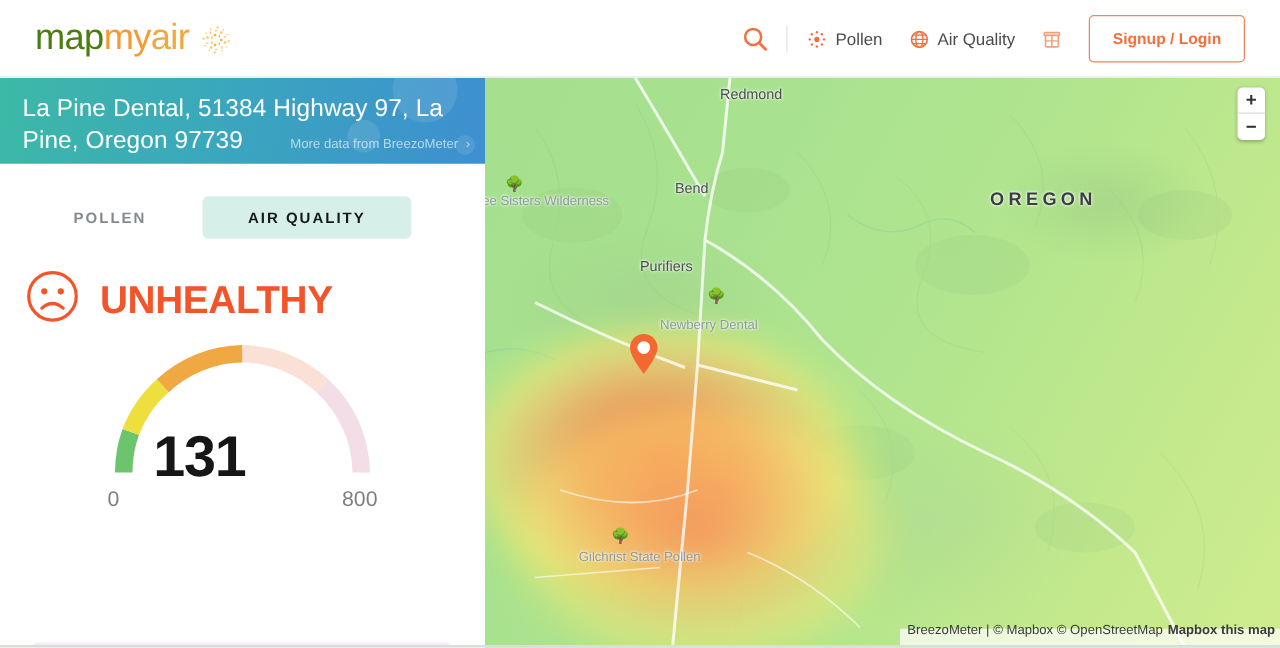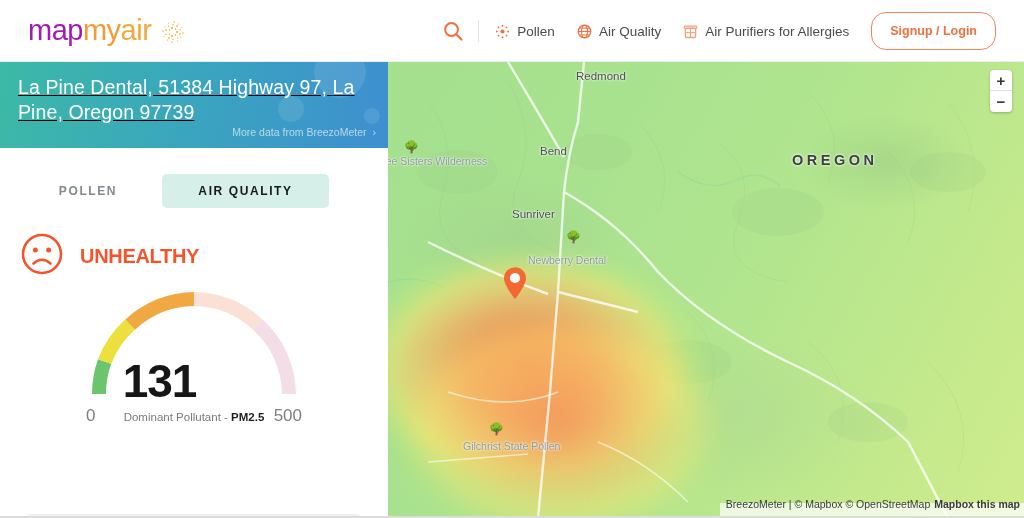--- a/index.html
+++ b/index.html
@@ -14,21 +14,21 @@
   .topnav {
     position: absolute; left: 0; top: 0; width: 1024px; height: 62px;
     background: #ffffff; border-bottom: 1px solid #e8eef0;
     display: flex; align-items: center; z-index: 30;
   }
   .logo {
     position: absolute; left: 28px; top: 14px;
     font-size: 29px; letter-spacing: -0.5px; font-weight: 400;
     white-space: nowrap;
   }
-  .logo .l1 { color: #a21caf; }
+  .logo .l1 { color: #4d7c0f; }
   .logo .l2 { color: #f79a34; }
   .logo .l3 { color: #f2a93b; }
   .logo-burst {
     position: absolute; left: 134px; top: 8px; width: 22px; height: 20px;
   }
   .logo-burst i {
     position: absolute; width: 2.4px; height: 2.4px; border-radius: 50%;
     background: #f9b233;
   }
 
@@ -43,33 +43,33 @@
   .nav-divider { width: 1px; height: 22px; background: #e3e3e3; margin-right: 16px; }
   .nav-item {
     display: flex; align-items: center; gap: 7px;
     font-size: 13.5px; color: #4a4a4a; margin-right: 22px;
     cursor: pointer; white-space: nowrap;
   }
   .nav-item .nicon { width: 15px; height: 15px; display: block; flex: 0 0 15px; }
   .signup-btn {
     border: 1px solid #f1845a; color: #f2703f; background: #fff;
     font-size: 12.5px; font-weight: 700; padding: 11px 18px;
-    border-radius: 15px; margin-right: 28px; cursor: pointer;
+    border-radius: 4px; margin-right: 28px; cursor: pointer;
     white-space: nowrap;
   }
 
   
   .left-panel {
     position: absolute; left: 0; top: 62px; width: 388px; height: 456px;
     background: #fff; z-index: 20; overflow: hidden;
   }
   .addr-bar {
-    position: relative; width: 388px; height: 86px;
+    position: relative; width: 388px; height: 69px;
     background: linear-gradient(100deg, #3cb9a6 0%, #3aa7bd 45%, #3e8fd0 100%);
-    padding: 13px 16px 0 18px; overflow: hidden; text-decoration: underline;
+    padding: 13px 16px 0 18px; overflow: hidden;
   }
   .addr-bar .bubble {
     position: absolute; border-radius: 50%; background: rgba(255,255,255,0.10);
   }
   .addr-text {
     color: #ffffff; font-size: 19.5px; line-height: 25px; font-weight: 400;
     letter-spacing: 0.1px;
   }
   .more-data {
     position: absolute; right: 12px; bottom: 10px;
@@ -89,21 +89,21 @@
   .tab.active {
     width: 167px; background: #d7efe9; color: #16181a;
     border-radius: 5px; margin-left: 14px;
   }
 
   .status-row {
     display: flex; align-items: center; gap: 16px;
     margin-top: 24px; padding-left: 20px;
   }
   .status-text {
-    color: #f4542a; font-size: 20px; font-weight: 700; letter-spacing: -0.3px; text-align: right;
+    color: #f4542a; font-size: 31px; font-weight: 700; letter-spacing: -0.3px; text-align: right;
   }
 
   
   .gauge-wrap {
     position: relative; width: 388px; height: 150px; margin-top: 4px;
   }
   .gauge-svg { position: absolute; left: 86px; top: 2px; }
   .gauge-value {
     position: absolute; left: 0; top: 70px; width: 319px;
     text-align: center; font-size: 46px; font-weight: 700; color: #161616;
@@ -277,21 +277,20 @@
 
       <div class="nav-item">
         <span class="nicon">
           <svg width="15" height="15" viewBox="0 0 15 15">
             <rect x="2.4" y="4.2" width="10.2" height="9.3" rx="1" fill="none" stroke="#f2a07a" stroke-width="1.3"></rect>
             <rect x="1.4" y="2.1" width="12.2" height="2.3" rx="0.7" fill="none" stroke="#f2a07a" stroke-width="1.3"></rect>
             <line x1="7.5" y1="4.6" x2="7.5" y2="13.2" stroke="#f2a07a" stroke-width="1.2"></line>
             <line x1="2.8" y1="8.6" x2="12.2" y2="8.6" stroke="#f2a07a" stroke-width="1"></line>
           </svg>
         </span>
-        <span>Air Purifiers for Allergies</span>
       </div>
 
       <button class="signup-btn">Signup / Login</button>
     </div>
   </div>
 
   <div class="left-panel">
 
     <div class="addr-bar">
       <div class="bubble" style="width:52px;height:52px;right:22px;top:-16px;"></div>
@@ -326,24 +325,21 @@
 
         <path d="M 13 108 A 95 95 0 0 1 18.6 75.5" fill="none" stroke="#6cc46c" stroke-width="14" stroke-linecap="butt"></path>
         <path d="M 18.6 75.5 A 95 95 0 0 1 44.2 38.6" fill="none" stroke="#ecdf3e" stroke-width="14"></path>
         <path d="M 44.2 38.6 A 95 95 0 0 1 108 13" fill="none" stroke="#f0a843" stroke-width="14"></path>
         <path d="M 108 13 A 95 95 0 0 1 171.8 38.6" fill="none" stroke="#fbe1d5" stroke-width="14"></path>
         <path d="M 171.8 38.6 A 95 95 0 0 1 203 108" fill="none" stroke="#f3dde7" stroke-width="14"></path>
       </svg>
       <div class="gauge-value">131</div>
       <div class="gauge-scale">
         <span>0</span>
-        <span>500</span>
-      </div>
-      <div class="gauge-caption">
-        <span>Dominant Pollutant - </span><b>PM2.5</b>
+        <span>800</span>
       </div>
     </div>
 
     <div class="breath-card">
       
       
     </div>
   </div>
 
   <div class="map">
@@ -394,21 +390,21 @@
         <path d="M40 400 L140 392"></path>
         <path d="M210 380 Q260 400 300 440"></path>
       </g>
     </svg>
 
     <div class="map-label" style="left:188px; top:8px;">Redmond</div>
     <div class="map-label" style="left:152px; top:83px;">Bend</div>
     <div class="map-label state" style="left:404px; top:90px;">OREGON</div>
     <div class="park-icon" style="left:16px; top:78px;">🌳</div>
     <div class="map-label park" style="left:-18px; top:93px; width:96px;">Three Sisters Wilderness</div>
-    <div class="map-label" style="left:124px; top:146px;">Sunriver</div>
+    <div class="map-label" style="left:124px; top:146px;">Purifiers</div>
     <div class="park-icon" style="left:178px; top:168px;">🌳</div>
     <div class="map-label park" style="left:140px; top:192px;">Newberry Dental</div>
     <div class="park-icon" style="left:101px; top:360px;">🌳</div>
     <div class="map-label park" style="left:75px; top:378px; width:70px; line-height:13px;">Gilchrist State Pollen</div>
 
     <div class="marker">
       <svg width="26" height="34" viewBox="0 0 26 34">
         <path d="M13 33 C13 33 24 19.5 24 12.2 A11 11 0 1 0 2 12.2 C2 19.5 13 33 13 33 Z" fill="#f4622c" opacity="0.95"></path>
         <circle cx="13" cy="12" r="5.1" fill="#ffffff"></circle>
       </svg>

